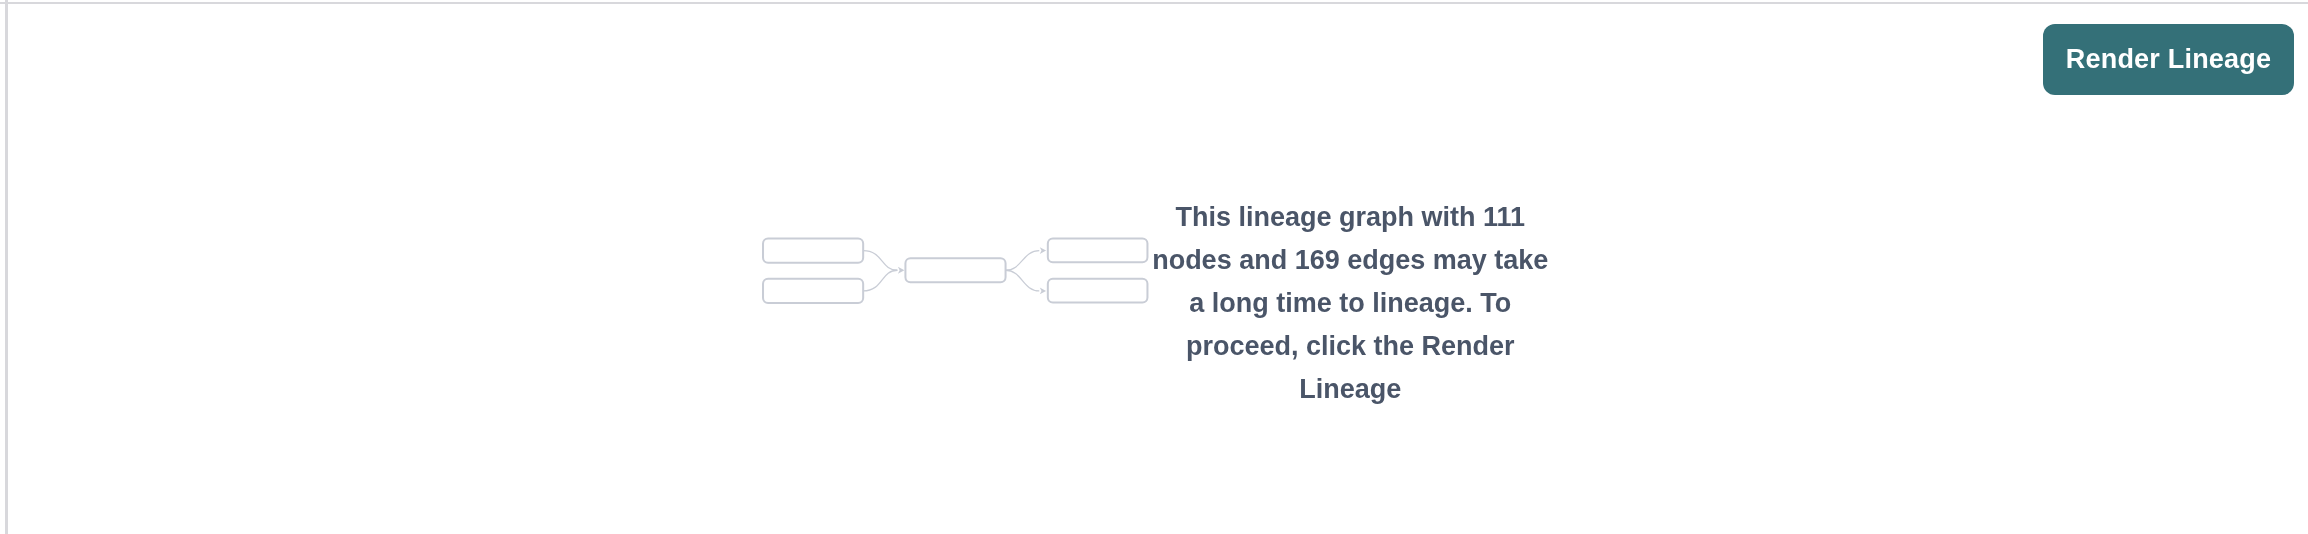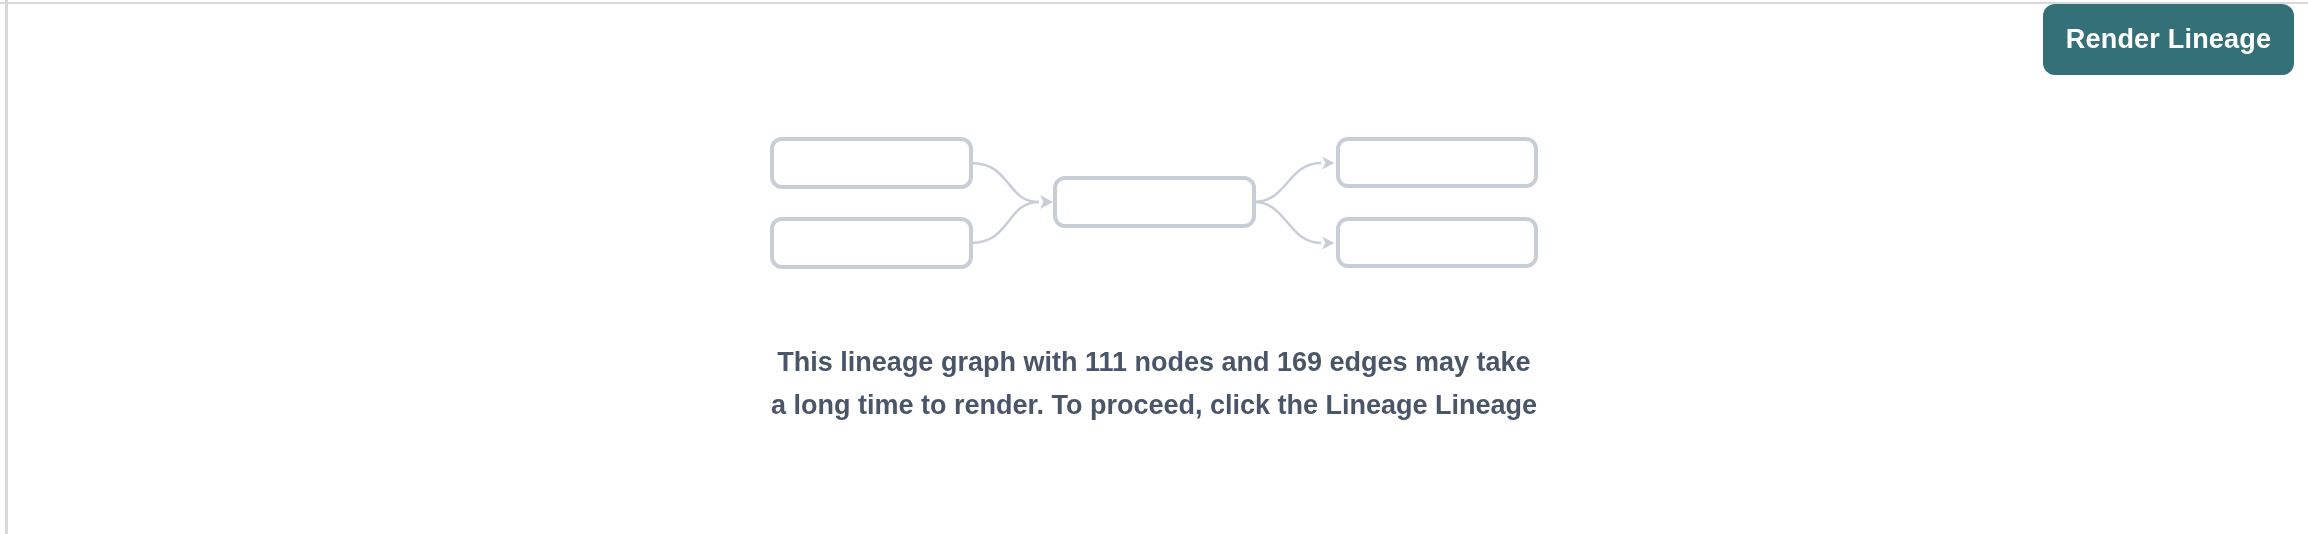--- a/index.html
+++ b/index.html
@@ -31,21 +31,21 @@
   .left-divider {
     position: absolute;
     top: 0;
     left: 5px;
     width: 3px;
     height: 100%;
     background: var(--divider);
   }
   .render-btn {
     position: absolute;
-    top: 4px;
+    top: 24px;
     right: 14px;
     width: 251px;
     height: 71px;
     background: var(--accent);
     color: #ffffff;
     border: none;
     border-radius: 12px;
     font-family: "Liberation Sans", sans-serif;
     font-size: 27px;
     font-weight: 700;
@@ -55,21 +55,21 @@
     align-items: center;
     justify-content: center;
   }
   .center-col {
     position: absolute;
     top: 130px;
     left: 50%;
     transform: translateX(-50%);
     width: 790px;
     display: flex;
-    flex-direction: column;
+    flex-direction: row;
     align-items: center;
   }
   .skeleton-svg {
     width: 780px;
     height: 145px;
     display: block;
   }
   .skel-box {
     fill: #ffffff;
     stroke: var(--skeleton);
@@ -117,16 +117,16 @@
 
     <rect class="skel-box" x="8" y="9" width="199" height="48" rx="10"></rect>
     <rect class="skel-box" x="8" y="89" width="199" height="48" rx="10"></rect>
     <rect class="skel-box" x="291" y="48" width="199" height="48" rx="10"></rect>
     <rect class="skel-box" x="574" y="9" width="198" height="47" rx="10"></rect>
     <rect class="skel-box" x="574" y="89" width="198" height="47" rx="10"></rect>
   </svg>
 
   <div class="message">
     <div>This lineage graph with 111 nodes and 169 edges may take</div>
-    <div>a long time to render. To proceed, click the Lineage Lineage</div>
+    <div>a long time to lineage. To proceed, click the Render Lineage</div>
   </div>
 
 </div>
 
 </body></html>

